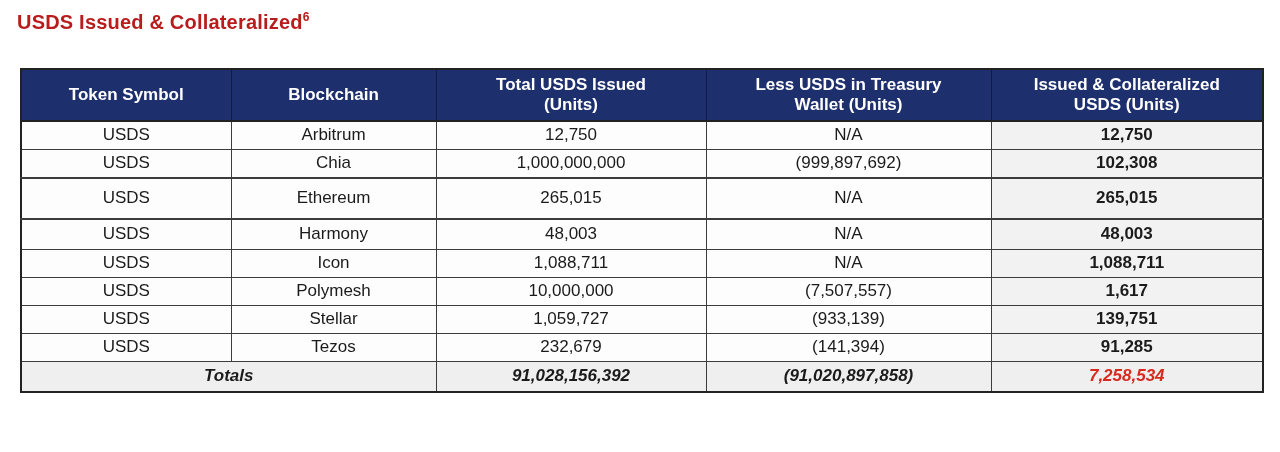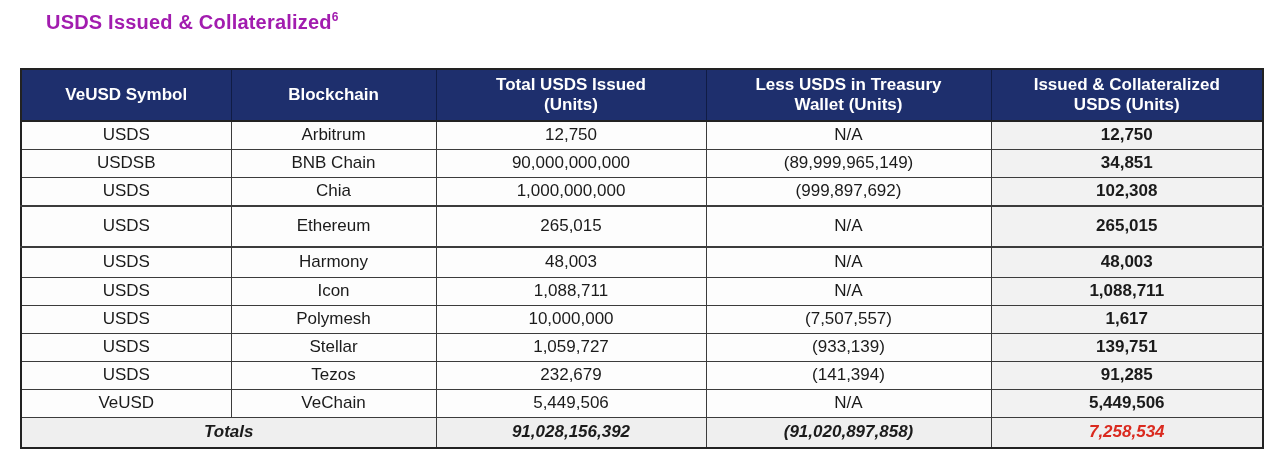--- a/index.html
+++ b/index.html
@@ -7,25 +7,25 @@
     padding: 0;
     width: 1280px;
     height: 452px;
     background: #ffffff;
     font-family: "Liberation Sans", sans-serif;
     position: relative;
     overflow: hidden;
   }
   .page-title {
     position: absolute;
-    left: 46px;
+    left: 17px;
     top: 10px;
     font-size: 20px;
     font-weight: bold;
-    color: #a21caf;
+    color: #b91c1c;
     letter-spacing: 0.2px;
   }
   .page-title sup {
     font-size: 12px;
     font-weight: bold;
   }
   table.usds-table {
     position: absolute;
     left: 20px;
     top: 68px;
@@ -85,45 +85,38 @@
 <table class="usds-table">
   <colgroup>
     <col style="width:210px">
     <col style="width:205px">
     <col style="width:270px">
     <col style="width:285px">
     <col style="width:272px">
   </colgroup>
   <thead>
     <tr>
-      <th>VeUSD Symbol</th>
+      <th>Token Symbol</th>
       <th>Blockchain</th>
       <th>Total USDS Issued
 (Units)</th>
       <th>Less USDS in Treasury
 Wallet (Units)</th>
       <th>Issued &amp; Collateralized
 USDS (Units)</th>
     </tr>
   </thead>
   <tbody id="table-body">
 
   <tr>
         <td>USDS</td>
         <td>Arbitrum</td>
         <td>12,750</td>
         <td>N/A</td>
         <td>12,750</td>
-      </tr>
-      <tr>
-        <td>USDSB</td>
-        <td>BNB Chain</td>
-        <td>90,000,000,000</td>
-        <td>(89,999,965,149)</td>
-        <td>34,851</td>
       </tr>
       <tr>
         <td>USDS</td>
         <td>Chia</td>
         <td>1,000,000,000</td>
         <td>(999,897,692)</td>
         <td>102,308</td>
       </tr>
       <tr class="row-tall sep">
         <td>USDS</td>
@@ -160,27 +153,20 @@
         <td>(933,139)</td>
         <td>139,751</td>
       </tr>
       <tr>
         <td>USDS</td>
         <td>Tezos</td>
         <td>232,679</td>
         <td>(141,394)</td>
         <td>91,285</td>
       </tr>
-      <tr>
-        <td>VeUSD</td>
-        <td>VeChain</td>
-        <td>5,449,506</td>
-        <td>N/A</td>
-        <td>5,449,506</td>
-      </tr>
     </tbody>
   <tfoot>
     <tr>
       <td colspan="2">Totals</td>
       <td>91,028,156,392</td>
       <td>(91,020,897,858)</td>
       <td class="red-total">7,258,534</td>
     </tr>
   </tfoot>
 </table>

